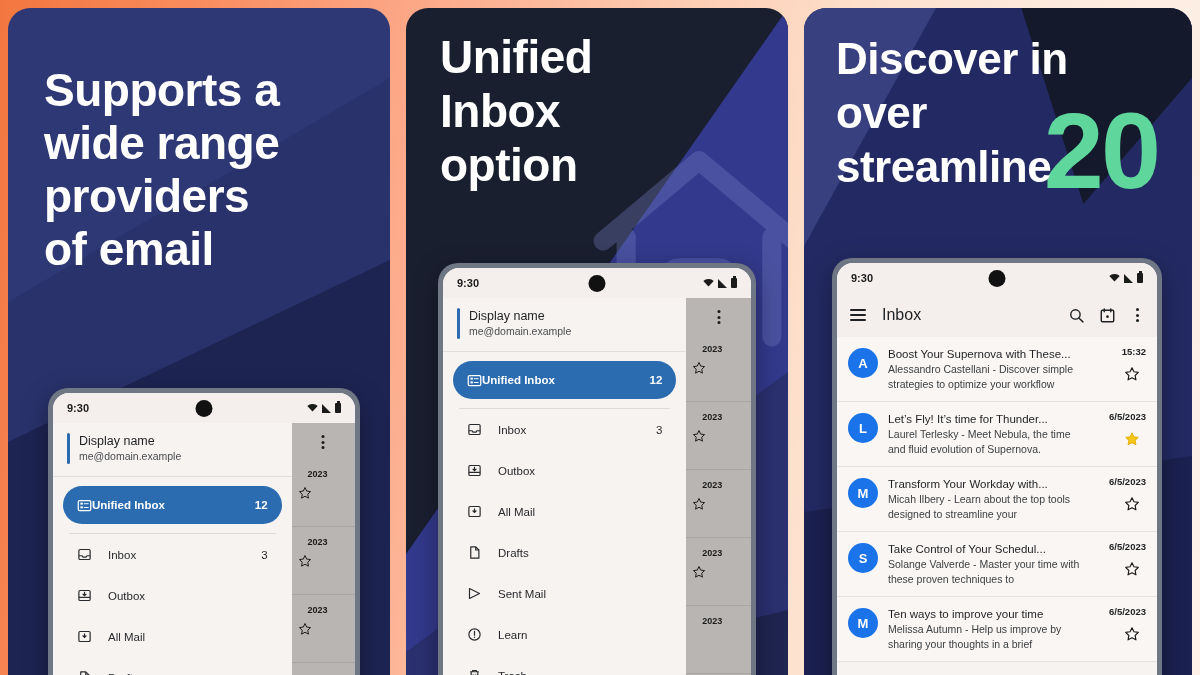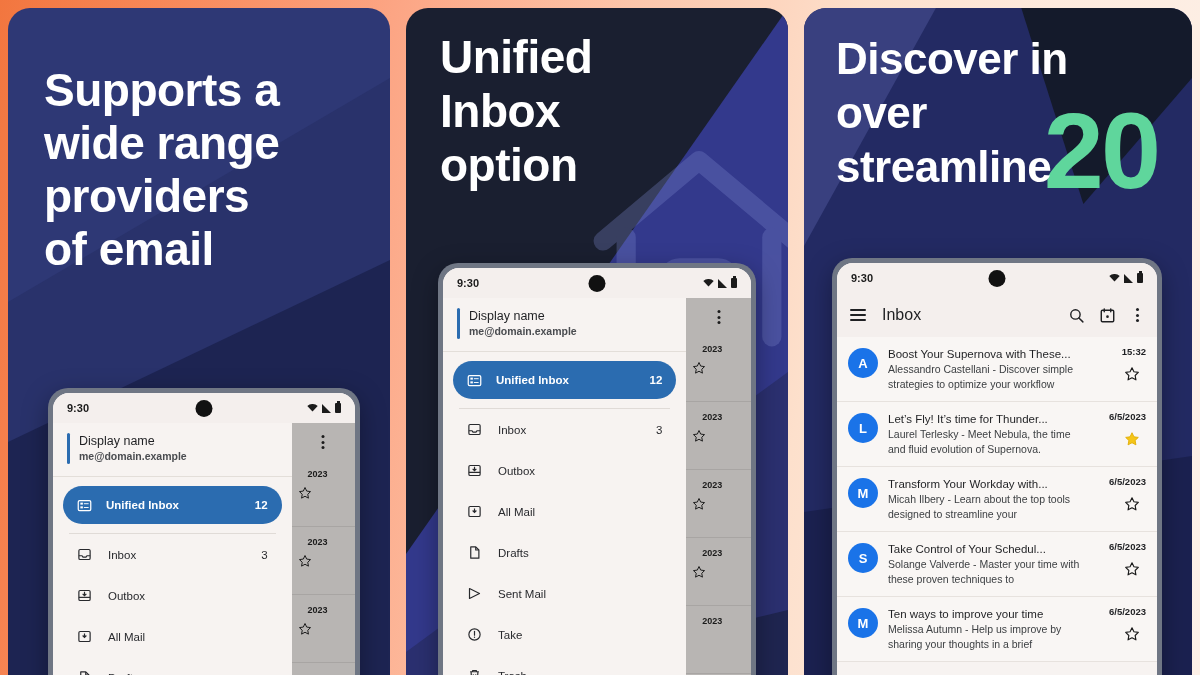--- a/index.html
+++ b/index.html
@@ -170,31 +170,30 @@
   .scrim-row .d { font-size:9px; color:#1b1b1b; font-weight:600; padding-left:16px; }
   .scrim-row .st { margin-top:7px; text-align:left; padding-left:6px; }
 
   .acct {
     padding:10px 14px 12px 14px;
     border-bottom:1px solid #e3ded9;
     display:flex; gap:9px;
   }
   .acct .bar { width:3px; background:#2b6cb0; border-radius:2px; flex:0 0 3px; }
   .acct .nm { font-size:12.5px; color:#1f2023; line-height:16px; }
-  .acct .em { font-size:10.5px; color:#4a4c50; line-height:15px;font-weight:bold; }
+  .acct .em { font-size:10.5px; color:#4a4c50; line-height:15px; }
 
   .nav-pill {
     margin:9px 10px 0 10px;
     background:#2b6cb0;
     border-radius:22px;
     height:38px;
     display:flex; align-items:center;
     padding:0 14px;
     color:#fff;
-    gap:14px;
   }
   .nav-pill .lbl { font-size:11.5px; font-weight:700; }
   .nav-pill .cnt { margin-left:auto; font-size:11.5px; font-weight:700; }
   .pill-sep { height:1px; background:#e0dbd7; margin:9px 16px 0 16px; }
 
   .nav-item {
     display:flex; align-items:center;
     padding:0 24px;
     gap:16px;
     color:#28292d;
@@ -484,21 +483,21 @@
               <span class="lbl">Sent Mail</span>
               <span class="cnt"></span>
             </div>
 
             <div class="nav-item">
               <svg class="ico" viewBox="0 0 24 24">
                 <circle cx="12" cy="12" r="9" fill="none" stroke="#28292d" stroke-width="1.9"></circle>
                 <path d="M12 7v6" stroke="#28292d" stroke-width="1.9" stroke-linecap="round"></path>
                 <circle cx="12" cy="16.3" r="1.1" fill="#28292d"></circle>
               </svg>
-              <span class="lbl">Take</span>
+              <span class="lbl">Learn</span>
               <span class="cnt"></span>
             </div>
 
             <div class="nav-item">
               <svg class="ico" viewBox="0 0 24 24">
                 <path d="M5 6h14M9 6V4h6v2M6.5 6l1 15h9l1-15" fill="none" stroke="#28292d" stroke-width="1.9" stroke-linejoin="round"></path>
                 <path d="M10 10v8M14 10v8" stroke="#28292d" stroke-width="1.6"></path>
               </svg>
               <span class="lbl">Trash</span>
               <span class="cnt"></span>

